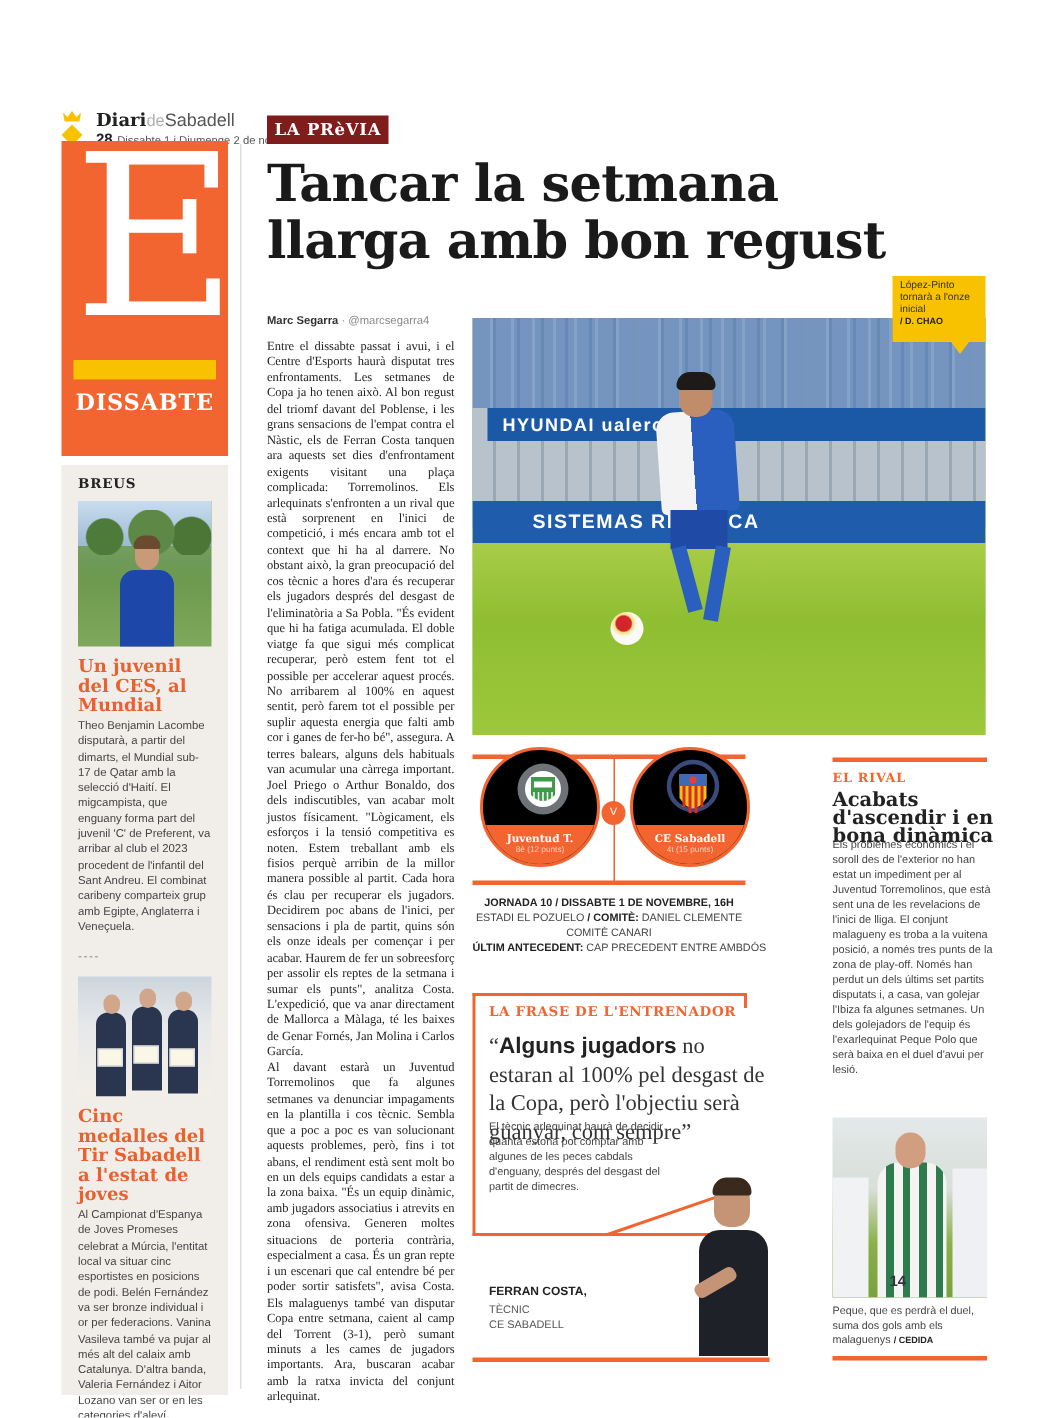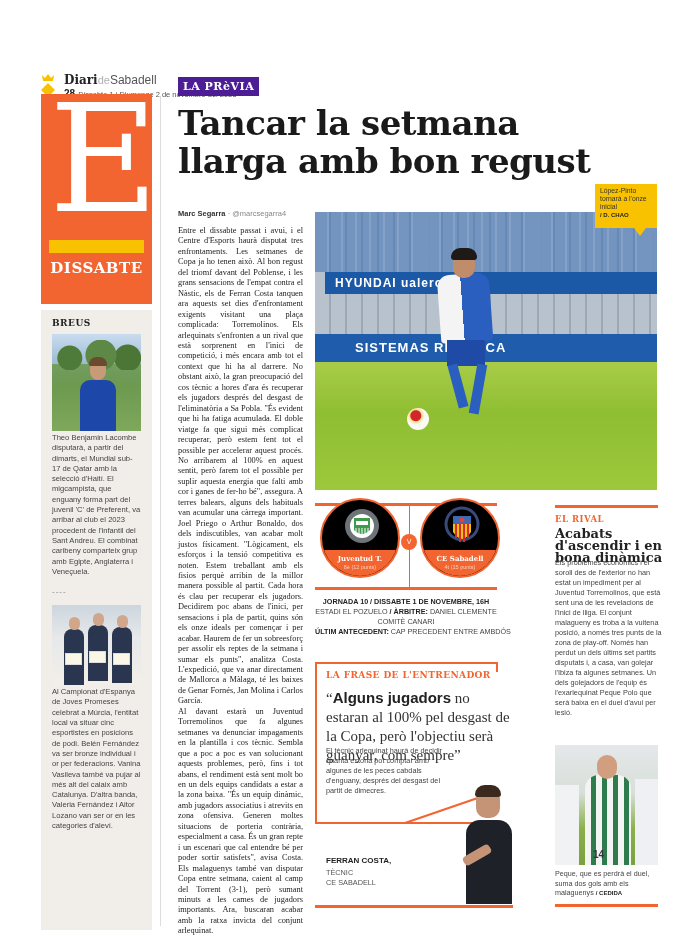--- a/index.html
+++ b/index.html
@@ -35,21 +35,21 @@
   .ph1 .hair { position:absolute; left:37px; top:23px; width:18px; height:9px; background:#6a4b30; border-radius: 9px 9px 2px 2px; }
   .breus h3 { font-family: "DejaVu Serif", serif; color: #e8612f; font-size: 12px; line-height: 13px; margin-top: 7px; font-weight: bold; }
   .breus p { font-size: 7.6px; line-height: 10.3px; color: #444; margin-top: 2px; }
   .breus .dots { margin-top: 10px; font-size: 8px; color: #888; letter-spacing: 1px; }
   .breus .ph2 { margin-top: 9px; width: 89px; height: 80px; background: linear-gradient(180deg,#ccd6de 0%,#e6e8ea 40%,#f3efe8 100%); position: relative; overflow: hidden; }
   .ph2 .p { position:absolute; top:24px; width:20px; height:56px; background:#2a3550; border-radius: 8px 8px 0 0; }
   .ph2 .h { position:absolute; top:12px; width:11px; height:13px; background:#d2a68a; border-radius:6px; }
   .ph2 .d { position:absolute; top:48px; width:17px; height:12px; background:#fbf7e6; border:1px solid #ddd; }
 
   
-  .kicker { position: absolute; left: 178px; top: 77px; background: #4c1d95; color: #fff; font-family: "DejaVu Serif", serif; font-weight: bold; font-size: 11px; padding: 3px 5px; letter-spacing: 0.5px; }
+  .kicker { position: absolute; left: 178px; top: 77px; background: #7f1d1d; color: #fff; font-family: "DejaVu Serif", serif; font-weight: bold; font-size: 11px; padding: 3px 5px; letter-spacing: 0.5px; }
   .headline { position: absolute; left: 178px; top: 104px; width: 420px; font-family: "DejaVu Serif", serif; font-weight: bold; font-size: 34px; line-height: 38px; color: #1a1a1a; letter-spacing: -0.5px; }
 
   .byline { position: absolute; left: 178px; top: 209px; font-size: 7.5px; color: #333; white-space: nowrap; }
   .byline b { font-weight: bold; }
   .byline .h { color: #888; }
 
   
   .bodytext { position: absolute; left: 178px; top: 226px; width: 125px; font-family: "Liberation Serif", serif; font-size: 8.35px; line-height: 10.45px; color: #222; text-align: justify; hyphens: auto; }
   .bodytext b { font-weight: normal; }
   .bodytext p { text-indent: 0; }
@@ -146,33 +146,35 @@
 
 <div class="breus">
   <div class="label">BREUS</div>
   <div class="ph1">
     <div class="sky"></div>
       <div class="trees"></div>
     <div class="shirt"></div>
       <div class="head"></div>
       <div class="hair"></div>
   </div>
+  <h3>Un juvenil del CES, al Mundial</h3>
   <p>Theo Benjamin Lacombe disputarà, a partir del dimarts, el Mundial sub-17 de Qatar amb la selecció d'Haití. El migcampista, que enguany forma part del juvenil 'C' de Preferent, va arribar al club el 2023 procedent de l'infantil del Sant Andreu. El combinat caribeny comparteix grup amb Egipte, Anglaterra i Veneçuela.</p>
   <div class="dots">----</div>
   <div class="ph2">
     <div class="p" style="left:12px"></div>
       <div class="h" style="left:17px"></div>
       <div class="d" style="left:13px"></div>
     <div class="p" style="left:36px;top:20px"></div>
       <div class="h" style="left:41px;top:8px"></div>
       <div class="d" style="left:37px;top:46px"></div>
     <div class="p" style="left:60px;top:22px"></div>
       <div class="h" style="left:65px;top:10px"></div>
       <div class="d" style="left:61px;top:48px"></div>
   </div>
+  <h3>Cinc medalles del Tir Sabadell a l'estat de joves</h3>
   <p>Al Campionat d'Espanya de Joves Promeses celebrat a Múrcia, l'entitat local va situar cinc esportistes en posicions de podi. Belén Fernández va ser bronze individual i or per federacions. Vanina Vasileva també va pujar al més alt del calaix amb Catalunya. D'altra banda, Valeria Fernández i Aitor Lozano van ser or en les categories d'aleví.</p>
 </div>
 
 <div class="kicker">LA PRèVIA</div>
 <h1 class="headline">Tancar la setmana llarga amb bon regust</h1>
 
 <div class="byline">
   <b>Marc Segarra</b>
   <span class="h">·</span>
   <span class="h">@marcsegarra4</span>
@@ -230,21 +232,21 @@
     <rect x="9" y="10" width="18" height="8" fill="#3d69b5"></rect>
     <circle cx="18" cy="14" r="2.5" fill="#e0413a"></circle>
   </svg>
   <div class="lower"></div>
   <div class="tname">CE Sabadell</div>
   <div class="tpts">4t (15 punts)</div>
 </div>
 
 <div class="matchinfo">
   <div><b>JORNADA 10  / DISSABTE 1 DE NOVEMBRE, 16H</b></div>
-  <div><span>ESTADI EL POZUELO </span><b>/ ÀRBITRE:</b><span> DANIEL CLEMENTE</span></div>
+  <div><span>ESTADI EL POZUELO </span><b>/ COMITÈ:</b><span> DANIEL CLEMENTE</span></div>
   <div>COMITÈ CANARI</div>
   <div><b>ÚLTIM ANTECEDENT:</b><span>  CAP PRECEDENT ENTRE AMBDÓS</span></div>
 </div>
 
 <div class="qbox"></div>
 <div class="qbox-right"></div>
 <div class="tail"></div>
 <div class="qlabel">LA FRASE DE L'ENTRENADOR</div>
 <div class="qtext"><span>“</span><b>Alguns jugadors</b><span> no estaran al 100% pel desgast de la Copa, però l'objectiu serà guanyar, com sempre”</span></div>
 <div class="qdesc">El tècnic arlequinat haurà de decidir quanta estona pot comptar amb algunes de les peces cabdals d'enguany, després del desgast del partit de dimecres.</div>

